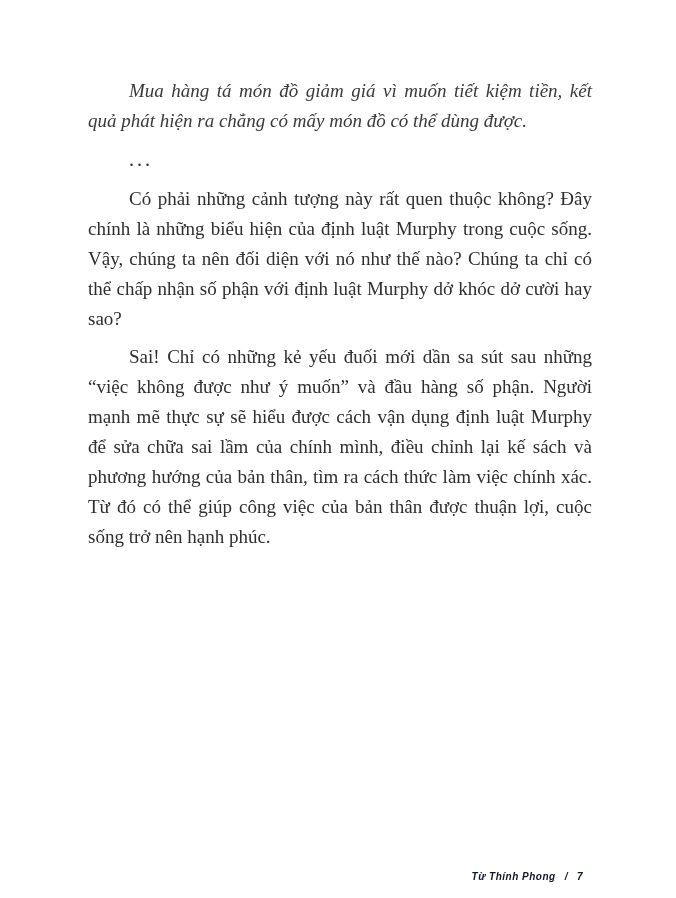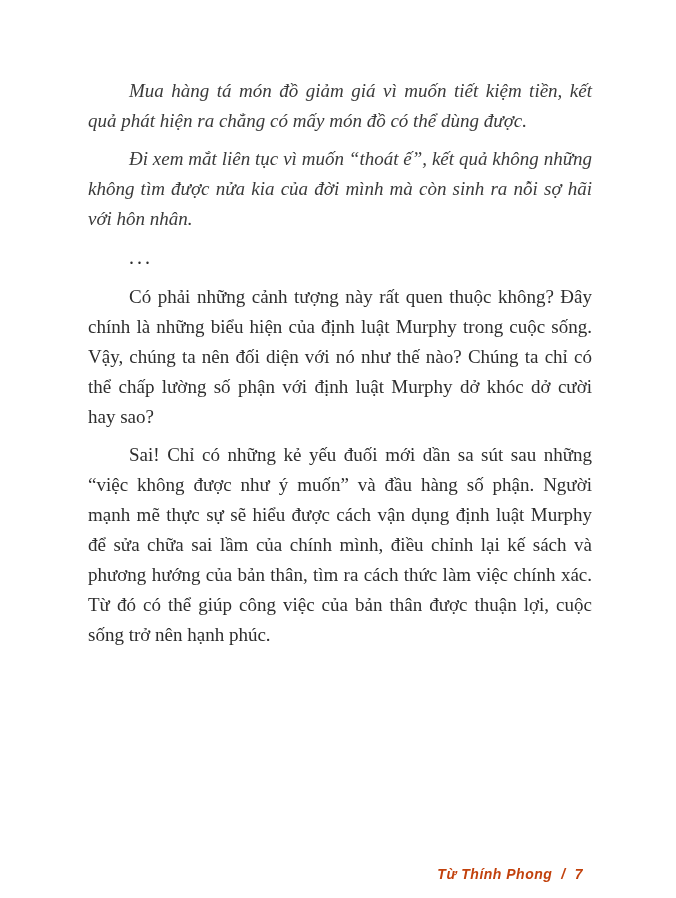--- a/index.html
+++ b/index.html
@@ -41,39 +41,38 @@
     margin-bottom: 10px;
     font-size: 20px;
   }
   .footer {
     position: absolute;
     right: 93px;
     bottom: 16px;
     font-family: "Liberation Sans", "DejaVu Sans", sans-serif;
     font-style: italic;
     font-weight: bold;
-    font-size: 14px;
+    font-size: 10px;
     letter-spacing: 0.5px;
-    color: #c2410c;
+    color: #0f172a;
     white-space: nowrap;
     margin-left: 18px;
   }
   .footer .sep {
     display: inline-block;
     margin: 0 9px;
   }
 </style>
 </head>
 <body>
 
 <div class="page">
   <div class="body-text">
     <p class="para italic">Mua hàng tá món đồ giảm giá vì muốn tiết kiệm tiền, kết quả phát hiện ra chẳng có mấy món đồ có thể dùng được.</p>
-    <p class="para italic">Đi xem mắt liên tục vì muốn “thoát ế”, kết quả không những không tìm được nửa kia của đời mình mà còn sinh ra nỗi sợ hãi với hôn nhân.</p>
     <p class="para ellipsis-line">...</p>
-    <p class="para">Có phải những cảnh tượng này rất quen thuộc không? Đây chính là những biểu hiện của định luật Murphy trong cuộc sống. Vậy, chúng ta nên đối diện với nó như thế nào? Chúng ta chỉ có thể chấp lường số phận với định luật Murphy dở khóc dở cười hay sao?</p>
+    <p class="para">Có phải những cảnh tượng này rất quen thuộc không? Đây chính là những biểu hiện của định luật Murphy trong cuộc sống. Vậy, chúng ta nên đối diện với nó như thế nào? Chúng ta chỉ có thể chấp nhận số phận với định luật Murphy dở khóc dở cười hay sao?</p>
     <p class="para">Sai! Chỉ có những kẻ yếu đuối mới dần sa sút sau những “việc không được như ý muốn” và đầu hàng số phận. Người mạnh mẽ thực sự sẽ hiểu được cách vận dụng định luật Murphy để sửa chữa sai lầm của chính mình, điều chỉnh lại kế sách và phương hướng của bản thân, tìm ra cách thức làm việc chính xác. Từ đó có thể giúp công việc của bản thân được thuận lợi, cuộc sống trở nên hạnh phúc.</p>
   </div>
 
   <div class="footer">
     <span>Từ Thính Phong</span><span class="sep">/</span><span>7</span>
   </div>
 </div>
 
 </body></html>

